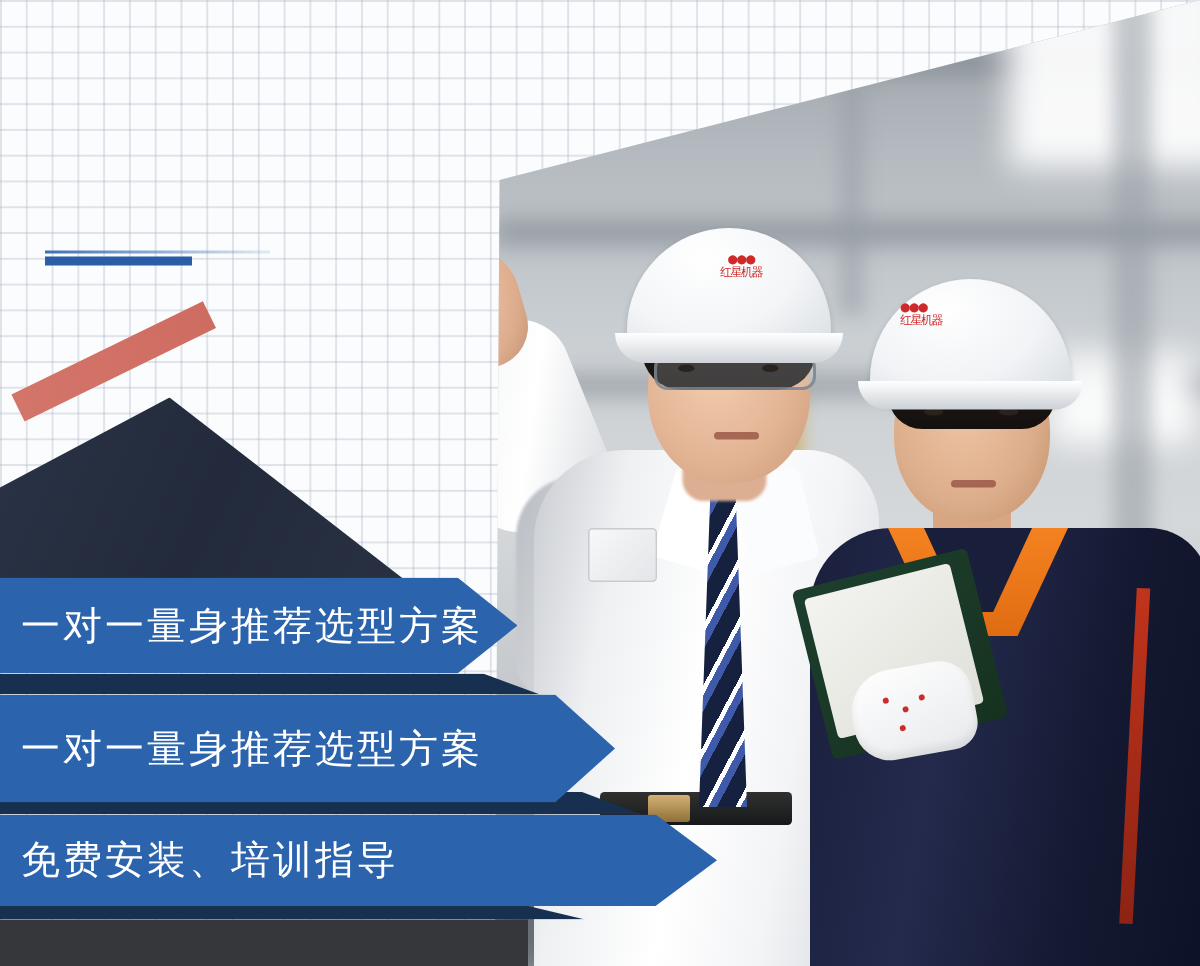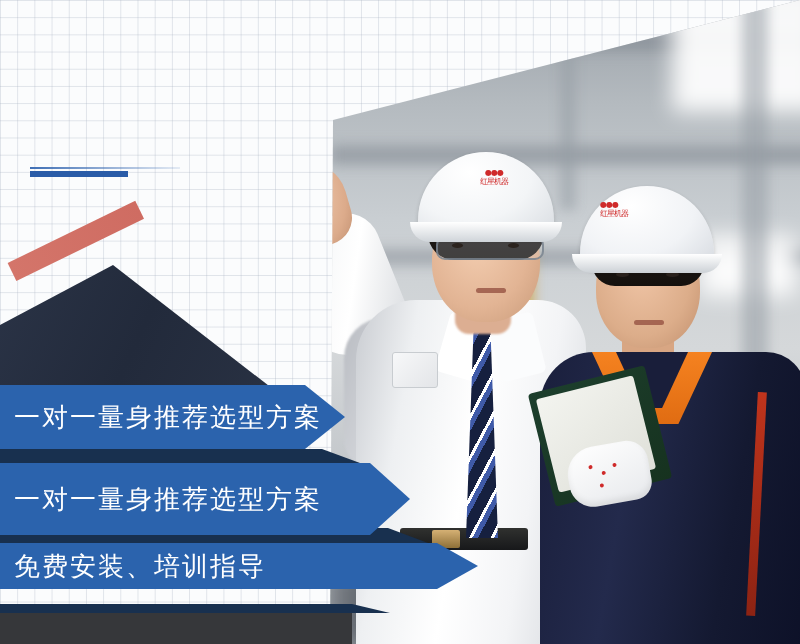--- a/index.html
+++ b/index.html
@@ -252,21 +252,21 @@
     width:345px;background:#2b63ad;
     -webkit-clip-path:polygon(0 0,305px 0,345px 50%,305px 100%,0 100%);
     clip-path:polygon(0 0,305px 0,345px 50%,305px 100%,0 100%);
   }
   .bnr2{top:463px;height:72px;}
   .bnr2 .bnr-shape{
     width:410px;background:#2b63ad;
     -webkit-clip-path:polygon(0 0,370px 0,410px 50%,370px 100%,0 100%);
     clip-path:polygon(0 0,370px 0,410px 50%,370px 100%,0 100%);
   }
-  .bnr3{top:543px;height:46px;}
+  .bnr3{top:543px;height:61px;}
   .bnr3 .bnr-shape{
     width:478px;background:#2b63ad;
     -webkit-clip-path:polygon(0 0,437px 0,478px 50%,437px 100%,0 100%);
     clip-path:polygon(0 0,437px 0,478px 50%,437px 100%,0 100%);
   }
   
   .sep{position:absolute;left:0;background:#18304f;}
   .sep1{top:449px;height:14px;width:360px;
     -webkit-clip-path:polygon(0 0,322px 0,360px 100%,0 100%);
     clip-path:polygon(0 0,322px 0,360px 100%,0 100%);}

